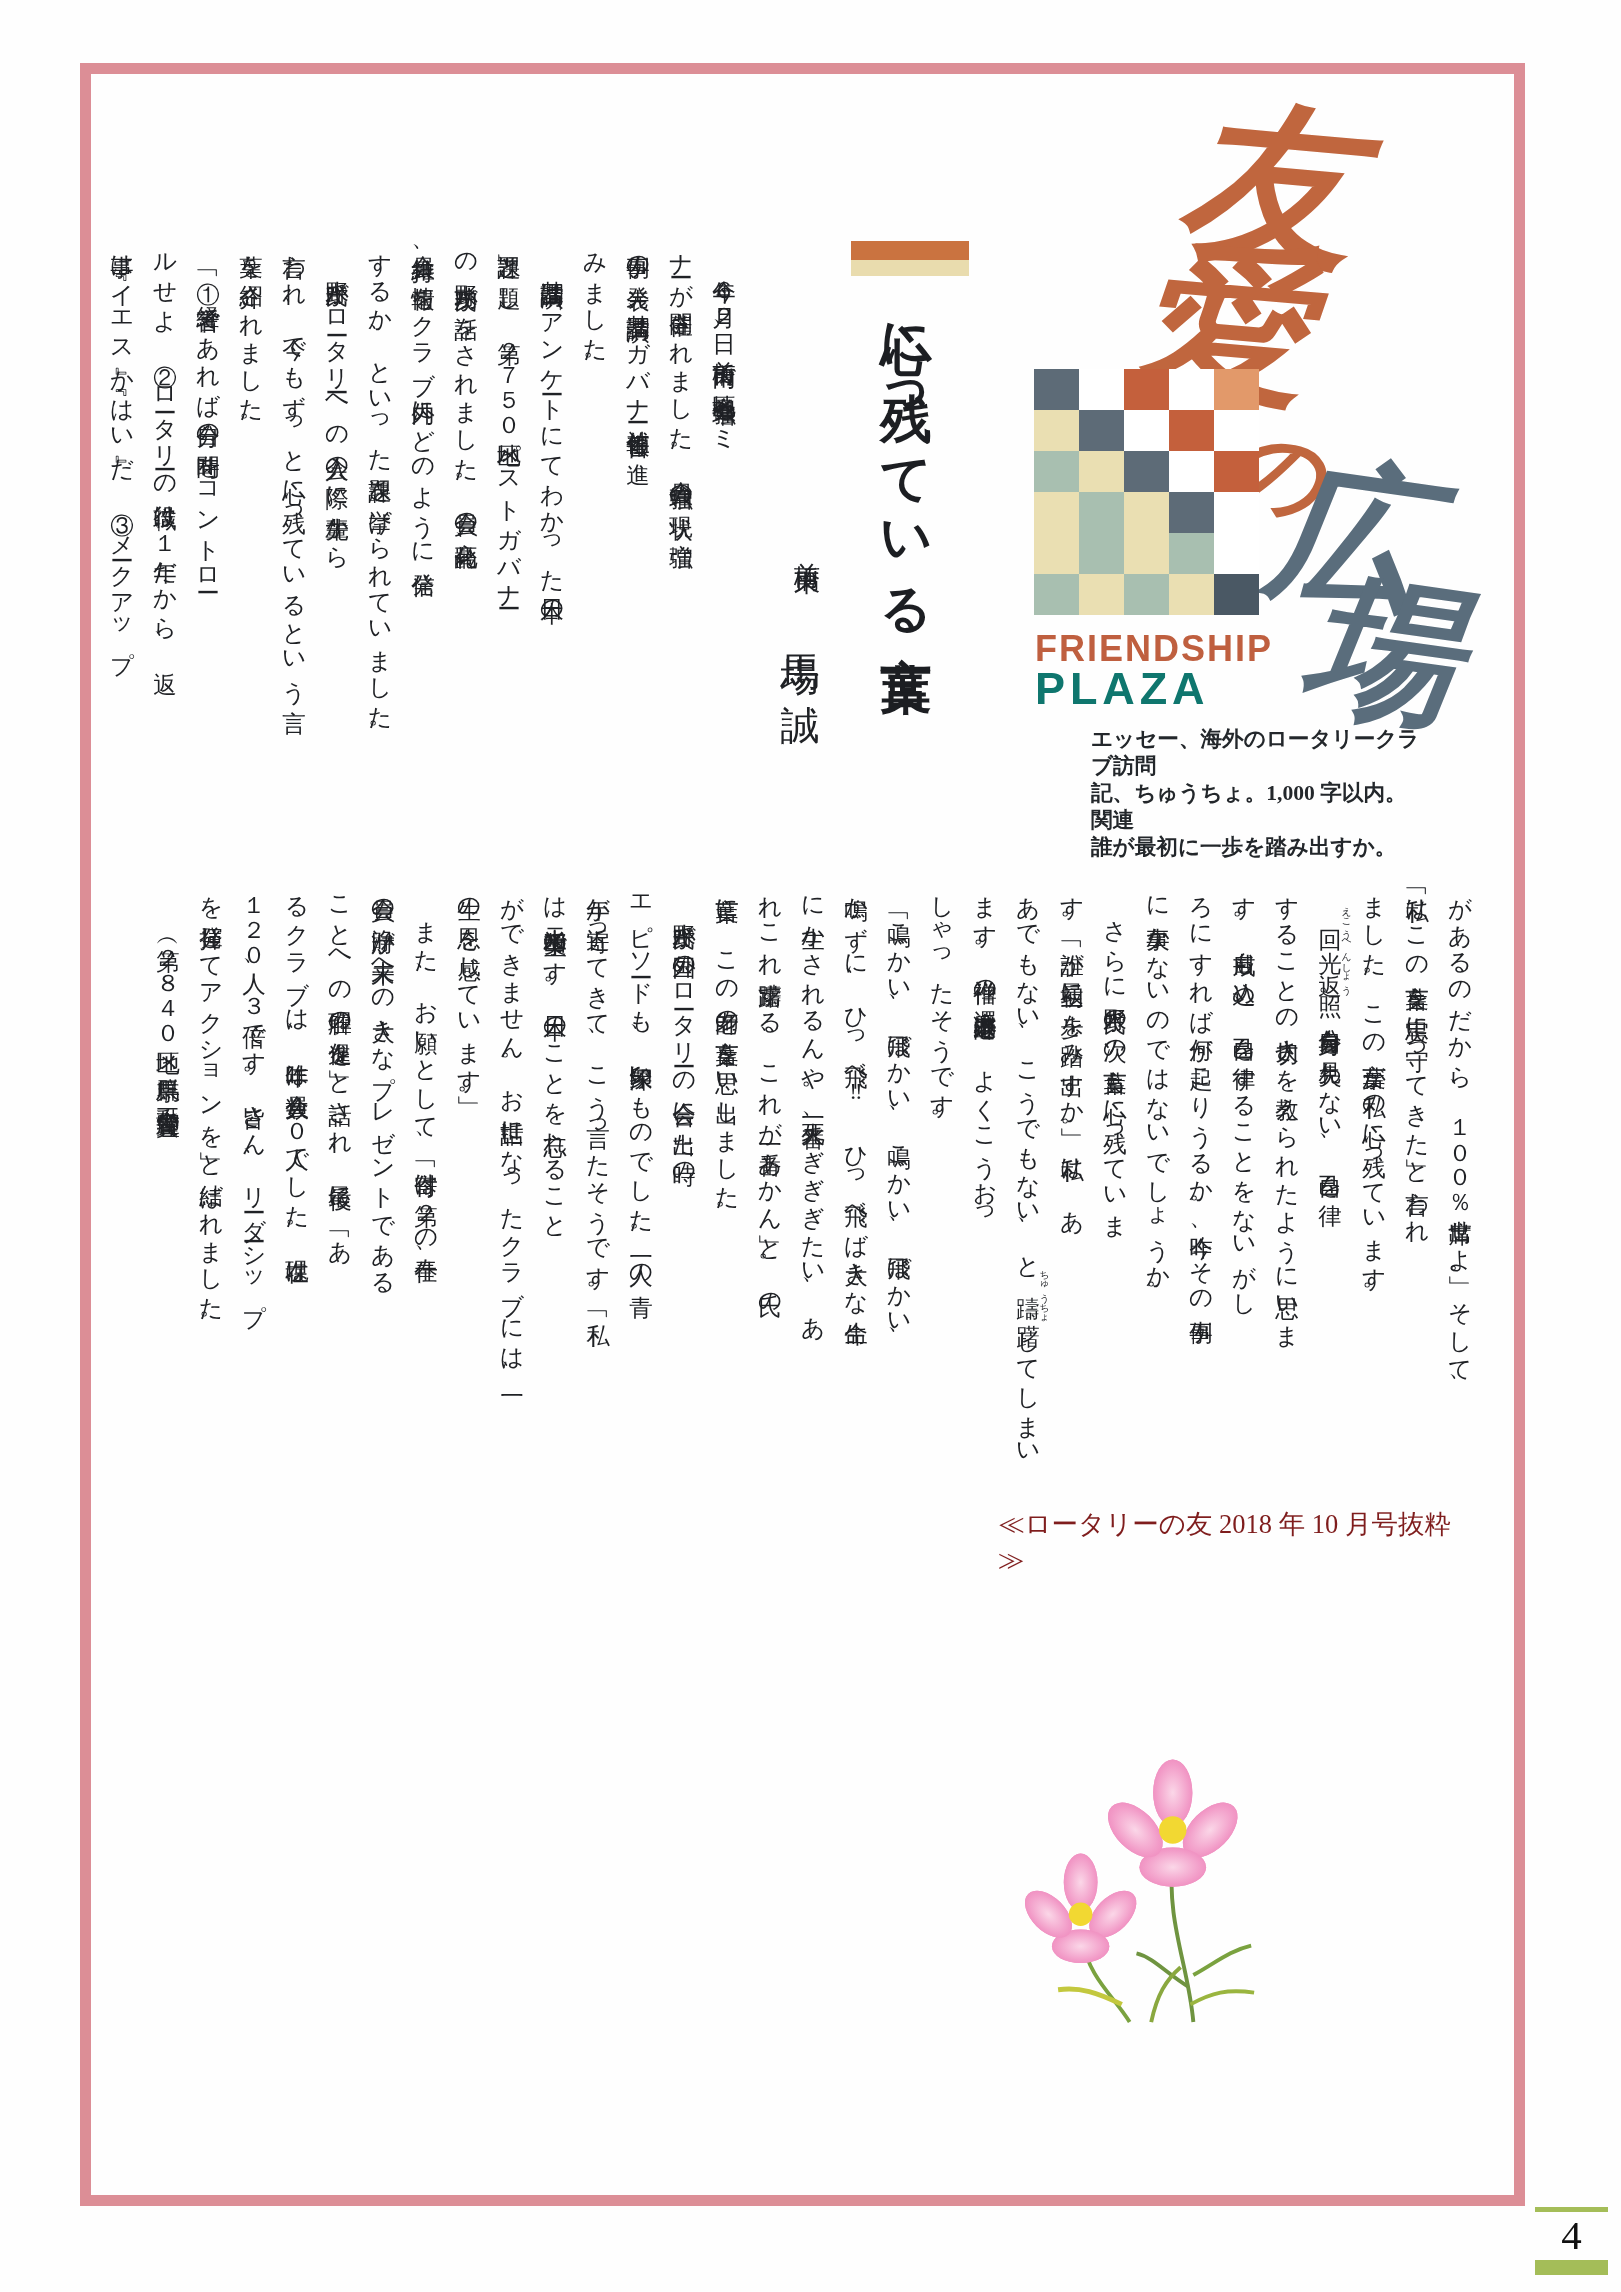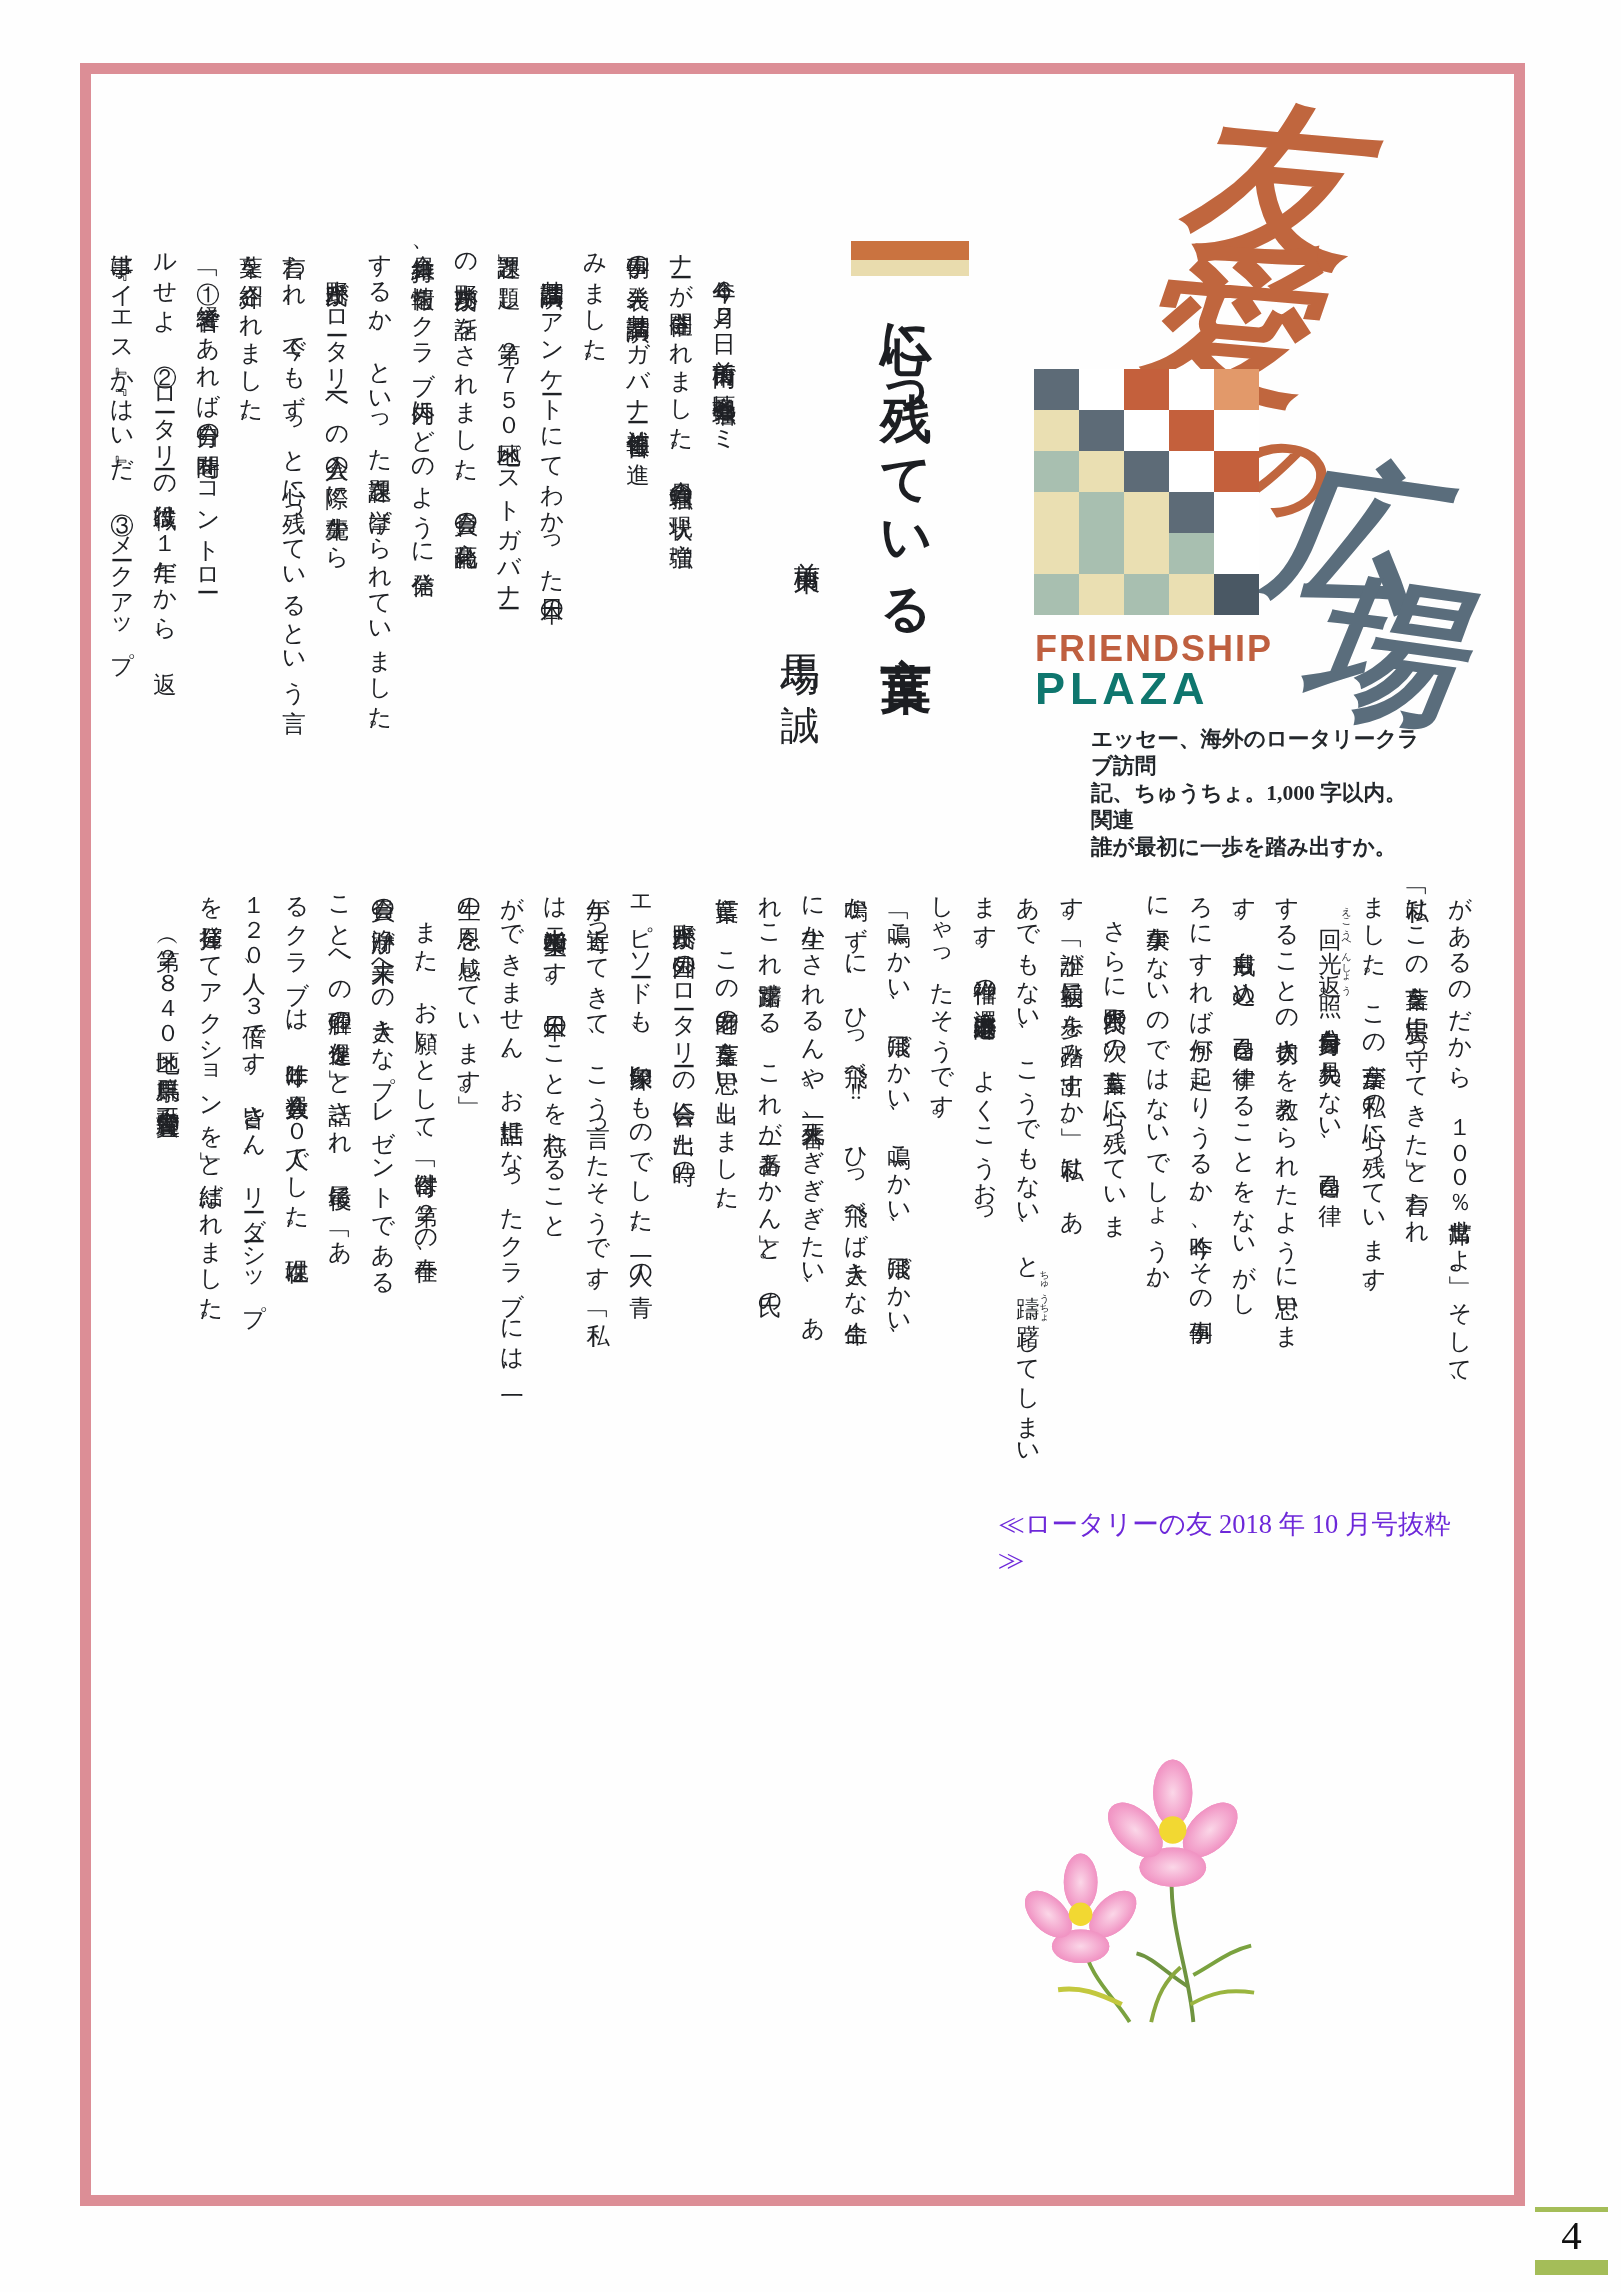--- a/index.html
+++ b/index.html
@@ -37,21 +37,21 @@
   .title-bar{position:absolute;left:851px;top:241px;width:118px;height:35px;}
   .title-bar .half-top{width:100%;height:18.6px;background:#ca7340;}
   .title-bar .half-bottom{width:100%;height:16.7px;background:#e9dcae;}
   .article-title{position:absolute;left:869px;top:282px;height:529px;font-size:51px;
                  letter-spacing:5.9px;font-weight:700;color:#1c1e22;line-height:74px;white-space:nowrap;}
   .author-club{position:absolute;left:787px;top:541px;font-size:26.5px;letter-spacing:2.9px;
                color:#1f2125;line-height:39px;white-space:nowrap;}
   .author-name{position:absolute;left:774px;top:623px;font-size:39px;letter-spacing:3.9px;
                color:#1f2125;line-height:53px;white-space:nowrap;}
   
-  .citation{position:absolute;left:998px;top:1506px;width:461px;font-size:26.5px;color:#6d28d9;}
+  .citation{position:absolute;left:998px;top:1506px;width:461px;font-size:26.5px;color:#7f1d1d;}
   
   .flowers{position:absolute;left:965px;top:1730px;}
   
   .pn-line{position:absolute;left:1535px;top:2207px;width:73px;height:4.9px;background:#a4bd58;}
   .pn-bar{position:absolute;left:1535px;top:2260px;width:73px;height:14.7px;background:#a4bd58;}
   .pn-num{position:absolute;left:1539px;top:2211px;width:65px;text-align:center;
           font-size:41px;color:#111;font-family:"Liberation Serif","DejaVu Serif",serif;}
 </style>
 </head>
 <body>

